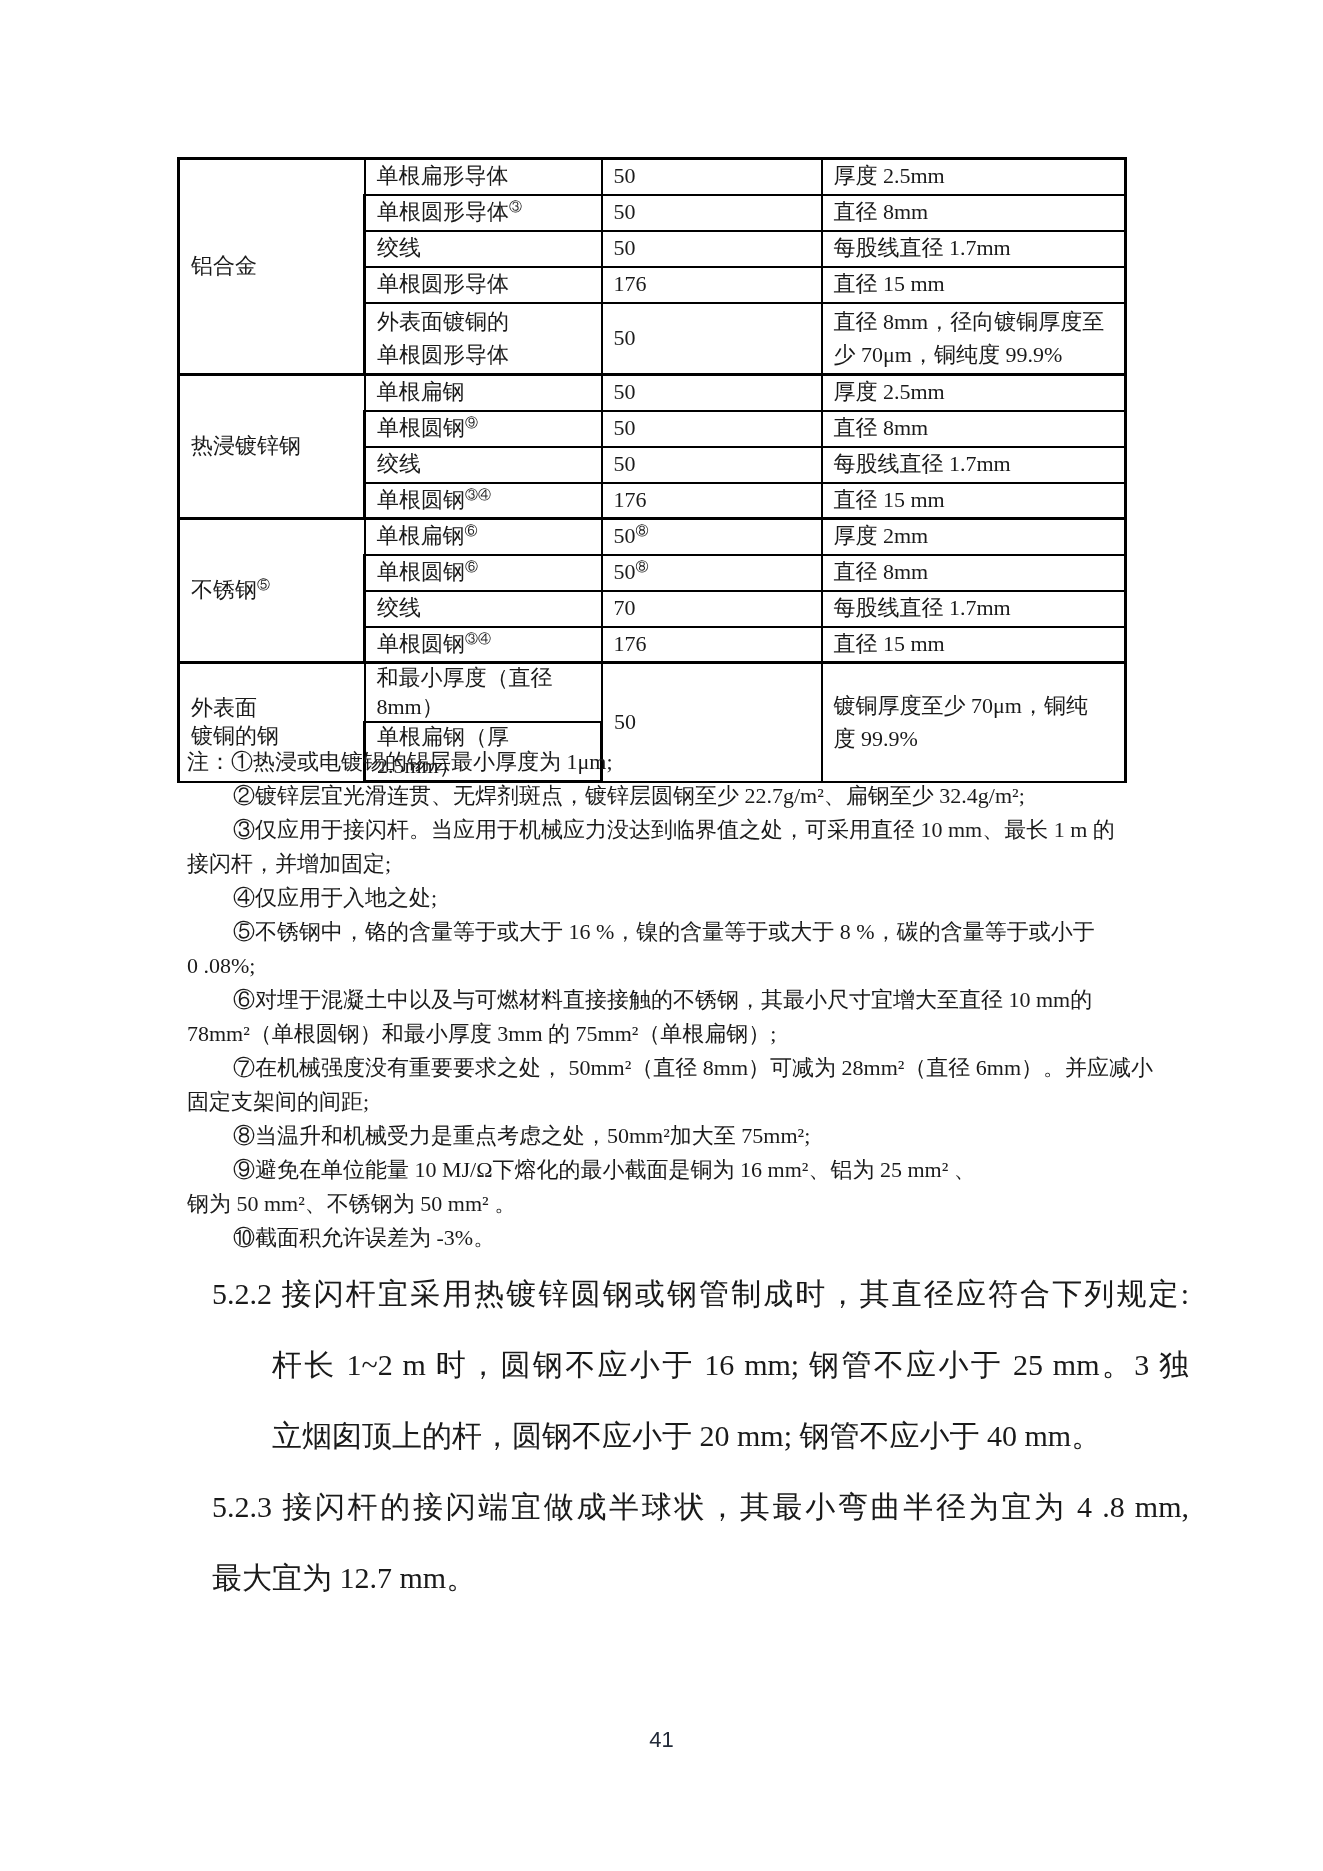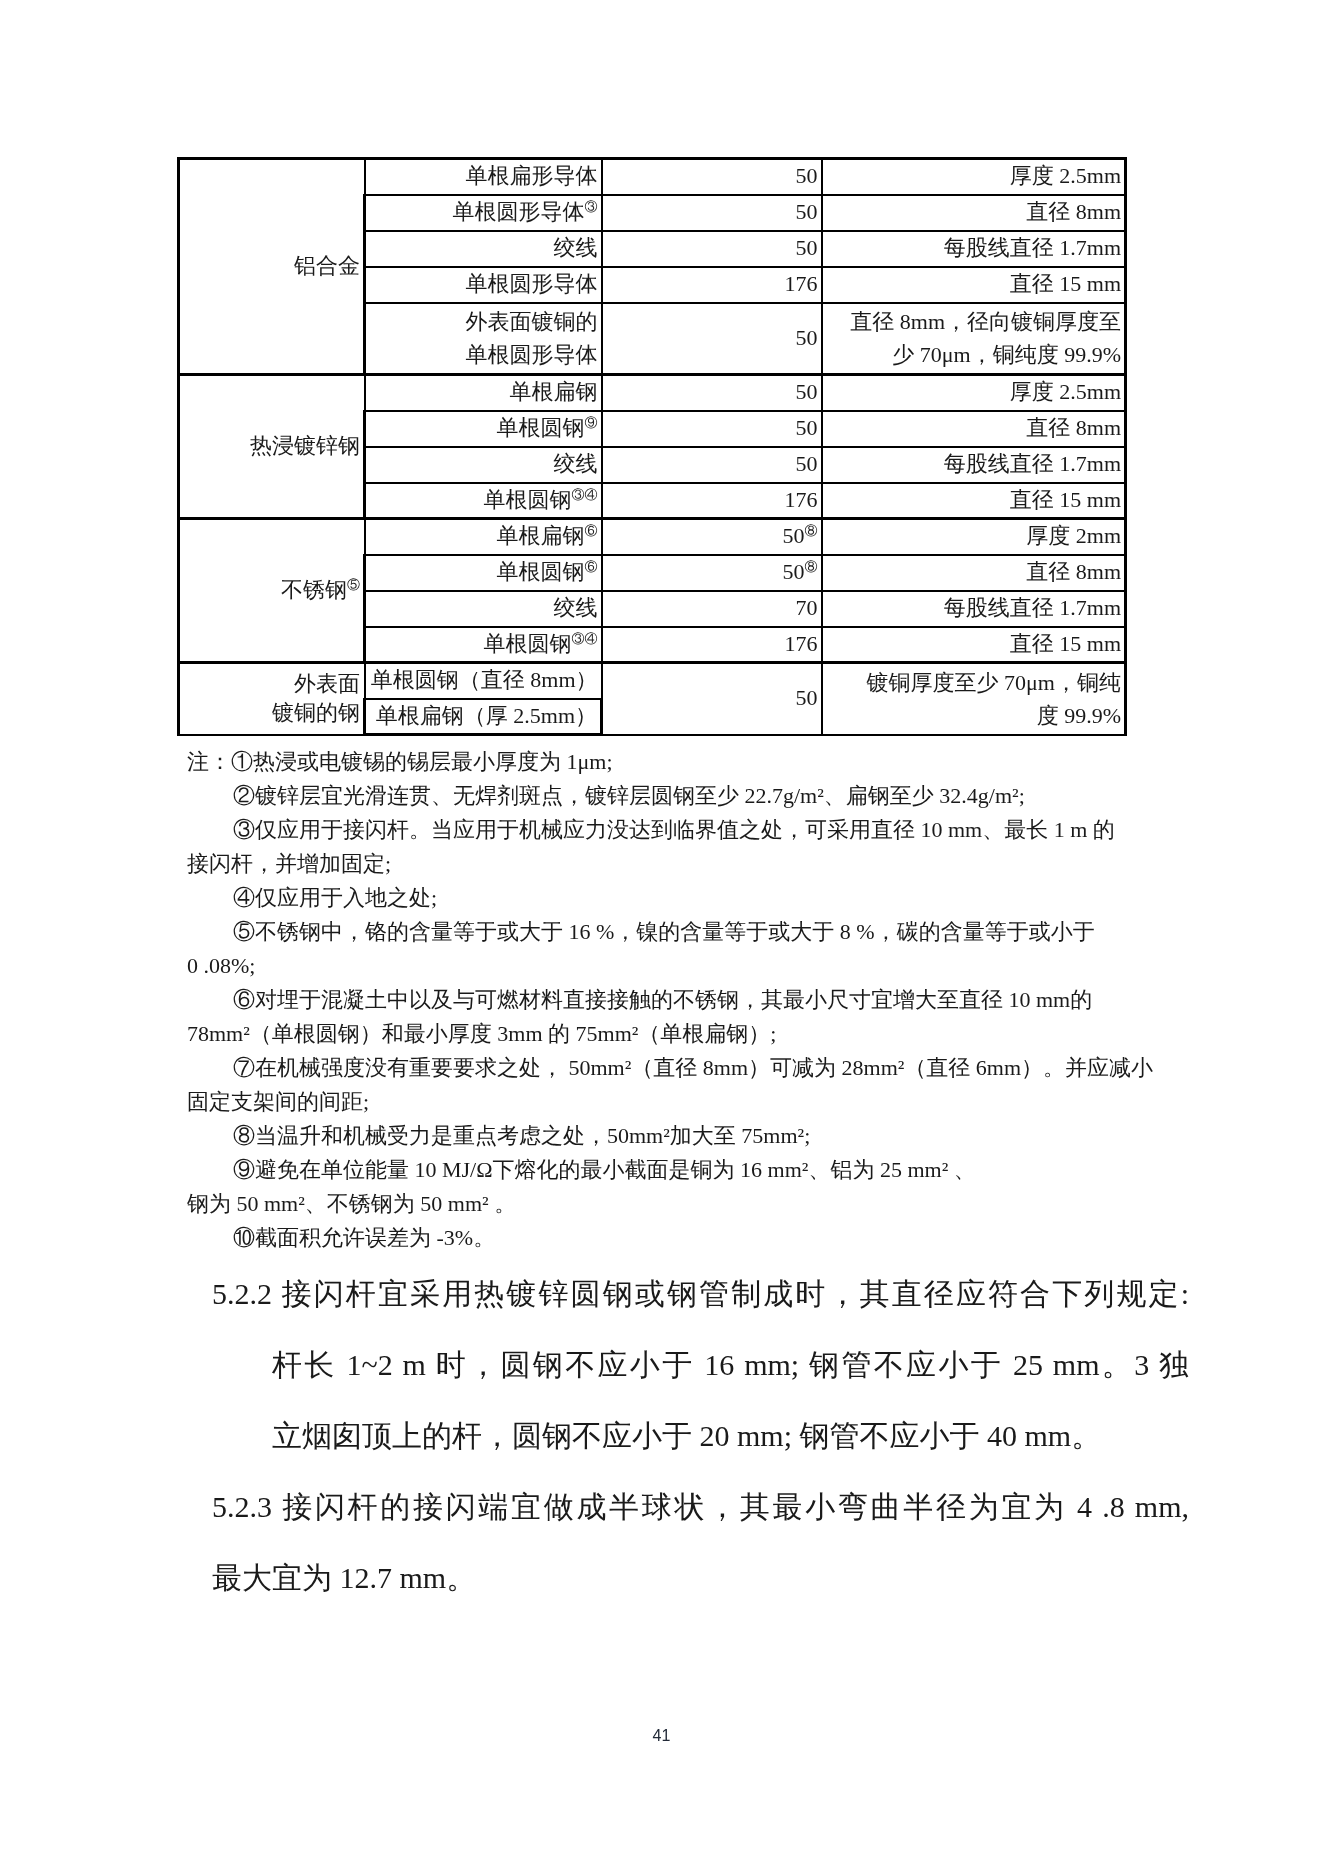--- a/index.html
+++ b/index.html
@@ -14,23 +14,23 @@
   
   .tbl-wrap{position:absolute;left:177px;top:157px;}
   table.materials{
     border-collapse:collapse;
     table-layout:fixed;
     width:947px;
     font-size:22px;
   }
   table.materials td{
     border:2px solid #000;
-    text-align:right;
+    text-align:left;
     vertical-align:middle;
-    padding:0 3px;
+    padding:0 11px;
     line-height:1.3;
     overflow:hidden;
   }
   table.materials .band-top td{border-top:3px solid #000;}
   table.materials tr td:first-child{border-left:3px solid #000;}
   table.materials tr td:last-child{border-right:3px solid #000;}
   table.materials tr.first td{border-top:3px solid #000;}
   table.materials tr.last td{border-bottom:3px solid #000;}
   .col1{width:186px;}
   .col2{width:237px;}
@@ -72,21 +72,21 @@
     text-align:justify;
     text-align-last:justify;
     text-justify:inter-ideograph;
   }
   .sec-ind{margin-left:60px;}
   .sec-ind.sec-just{margin-left:60px;width:917px;}
   
   .page-num{
     position:absolute;left:0;top:1727px;width:100%;
     text-align:center;
-    font-size:16px;
+    font-size:22px;
     color:#222a38;
     font-family:"Liberation Sans", sans-serif;
   }
 </style>
 </head>
 <body>
 
 <div class="page">
 
   <div class="tbl-wrap">
@@ -167,21 +167,21 @@
       </tr>
       <tr class="r36">
         <td><span>单根圆钢</span><sup>③④</sup></td>
         <td><span>176</span></td>
         <td><span>直径 15 mm</span></td>
       </tr>
 
       <tr class="r36 band-top">
         <td rowspan="2" class="wrap2">外表面
 镀铜的钢</td>
-        <td><span>单根圆钢（直径 8mm）</span></td>
+        <td><span>和最小厚度（直径 8mm）</span></td>
         <td rowspan="2"><span>50</span></td>
         <td rowspan="2" class="wrap2"><span class="wrap2">镀铜厚度至少 70μm，铜纯
 度 99.9%</span></td>
       </tr>
       <tr class="r36 last">
         <td><span>单根扁钢（厚 2.5mm）</span></td>
       </tr>
     </tbody>
       </table>
   </div>

